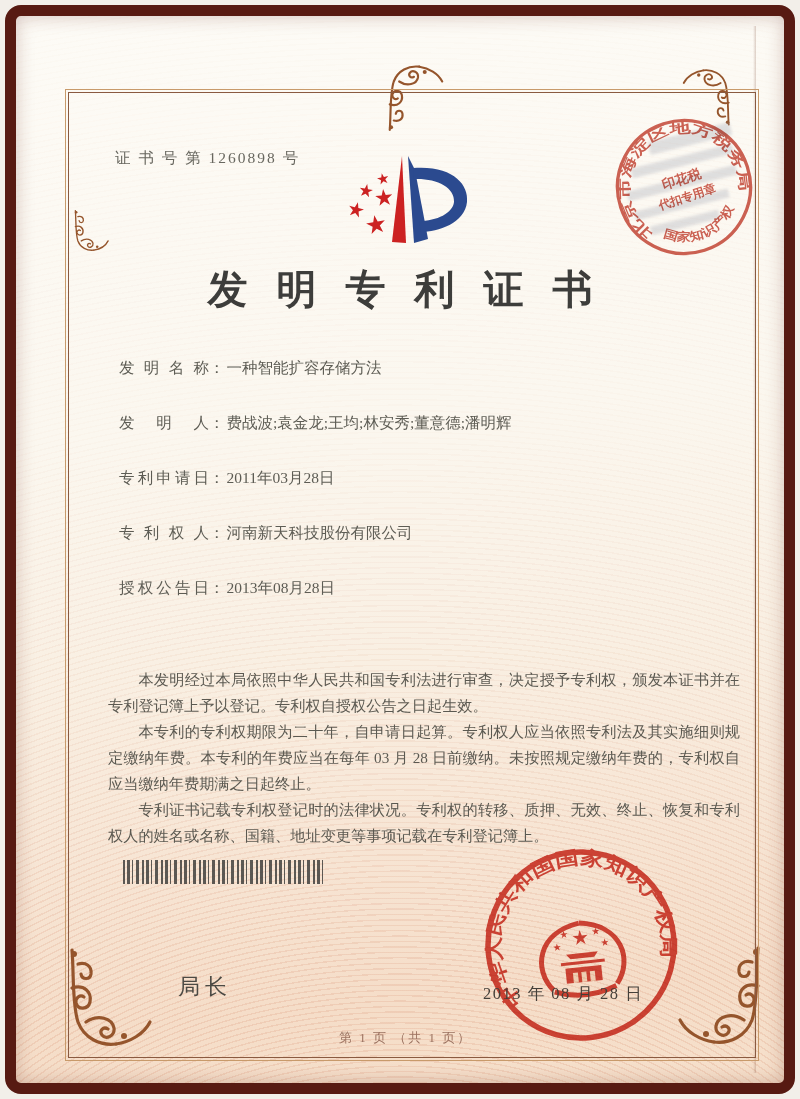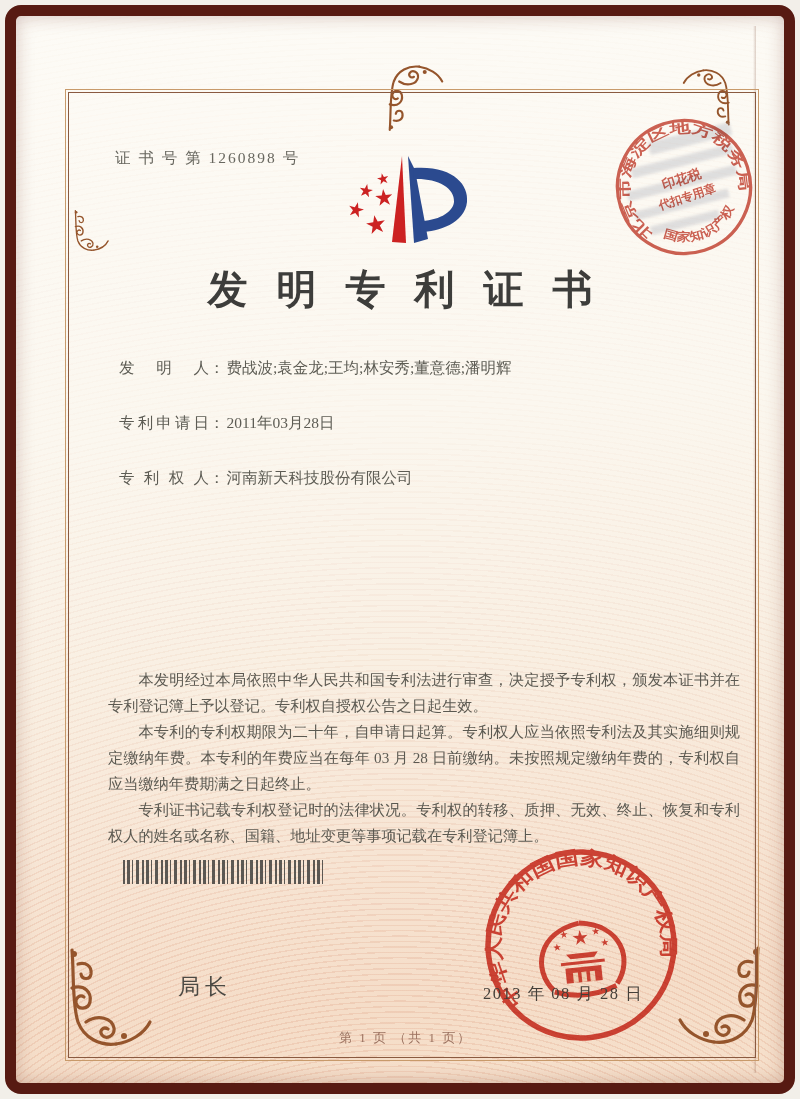--- a/index.html
+++ b/index.html
@@ -120,27 +120,33 @@
         <use href="#star" transform="translate(62,77) scale(10) rotate(-10)"></use>
       </g>
     </svg>
 
     
     <div class="abs title">发明专利证书</div>
 
     
     <div class="abs fields">
       <div class="field">
+        <span class="flabel">发明名称</span><span class="fcolon">：</span><span>一种智能扩容存储方法</span>
+      </div>
+      <div class="field">
         <span class="flabel">发明人</span><span class="fcolon">：</span><span>费战波;袁金龙;王均;林安秀;董意德;潘明辉</span>
       </div>
       <div class="field">
         <span class="flabel">专利申请日</span><span class="fcolon">：</span><span>2011年03月28日</span>
       </div>
       <div class="field">
         <span class="flabel">专利权人</span><span class="fcolon">：</span><span>河南新天科技股份有限公司</span>
+      </div>
+      <div class="field">
+        <span class="flabel">授权公告日</span><span class="fcolon">：</span><span>2013年08月28日</span>
       </div>
     </div>
 
     
     <div class="abs paras">
       <p>本发明经过本局依照中华人民共和国专利法进行审查，决定授予专利权，颁发本证书并在专利登记簿上予以登记。专利权自授权公告之日起生效。</p>
       <p>本专利的专利权期限为二十年，自申请日起算。专利权人应当依照专利法及其实施细则规定缴纳年费。本专利的年费应当在每年 03 月 28 日前缴纳。未按照规定缴纳年费的，专利权自应当缴纳年费期满之日起终止。</p>
       <p>专利证书记载专利权登记时的法律状况。专利权的转移、质押、无效、终止、恢复和专利权人的姓名或名称、国籍、地址变更等事项记载在专利登记簿上。</p>
     </div>
 

